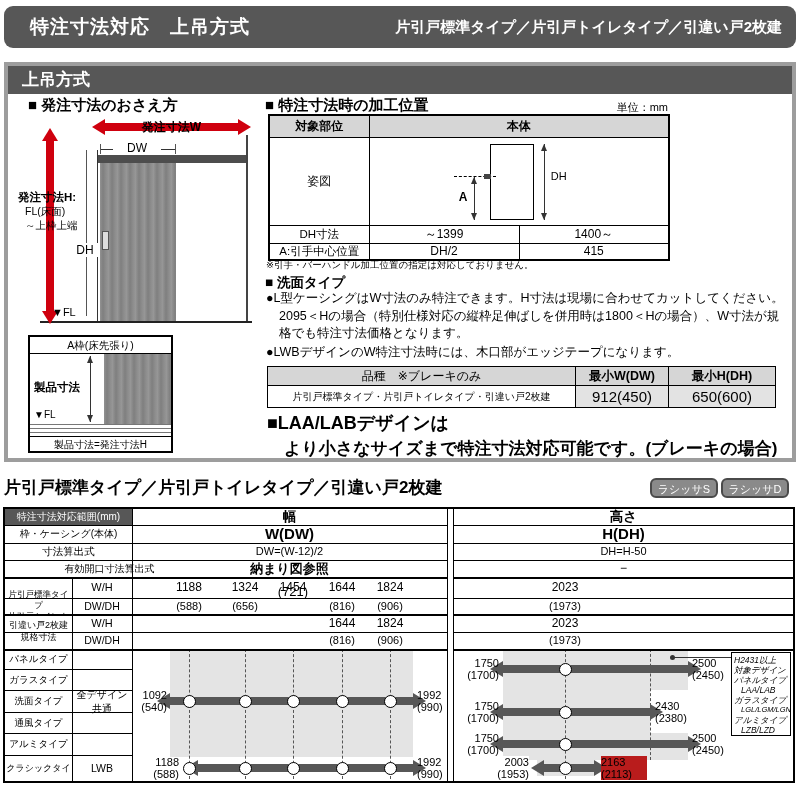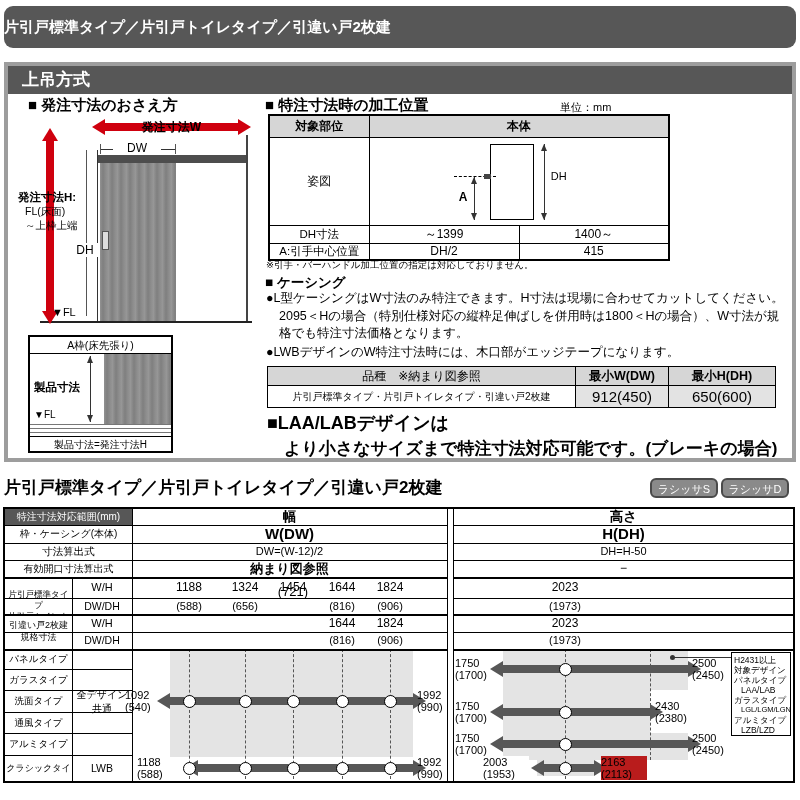--- a/index.html
+++ b/index.html
@@ -3,21 +3,21 @@
 <meta charset="utf-8">
 <style>
   html,body{margin:0;padding:0;}
   body{
     position:relative;width:800px;height:800px;background:#fff;
     font-family:"Liberation Sans","DejaVu Sans",sans-serif;color:#000;
     font-size:12px;overflow:hidden;
   }
   .abs{position:absolute;}
   .c{text-align:center;}
-  .r{}
+  .r{text-align:right;}
   .b{font-weight:bold;}
   
   .topbar{left:4px;top:6px;width:792px;height:42px;background:#575757;border-radius:9px;
     display:flex;align-items:center;justify-content:space-between;color:#fff;}
   .topbar .tl{font-size:19px;font-weight:bold;padding-left:26px;letter-spacing:1px;}
   .topbar .tr{font-size:15px;font-weight:bold;padding-right:14px;}
   
   .secbox{left:4px;top:62px;width:784px;height:392px;border:4px solid #9d9d9d;background:#fff;}
   .sechd{left:0;top:0;width:100%;height:28px;background:#575757;color:#fff;font-size:17px;
     font-weight:bold;line-height:28px;padding-left:14px;box-sizing:border-box;}
@@ -59,27 +59,28 @@
   .bt .cell{position:absolute;overflow:hidden;}
   .bt .dark{background:#575757;color:#fff;}
   .grayzone{position:absolute;background:#e4e4e4;z-index:0;}
   .dotl{position:absolute;width:0;border-left:1px dashed #555;z-index:1;}
   .bar{position:absolute;height:8px;background:#575757;z-index:4;}
   .tri.gl{border-top:8px solid transparent;border-bottom:8px solid transparent;border-right:13px solid #575757;z-index:4;}
   .tri.gr{border-top:8px solid transparent;border-bottom:8px solid transparent;border-left:13px solid #575757;z-index:4;}
   .dot{position:absolute;width:13px;height:13px;background:#fff;border:1.5px solid #000;border-radius:50%;z-index:5;box-sizing:border-box;}
   .rlab{position:absolute;font-size:11px;line-height:12px;z-index:6;}
   .callout{position:absolute;border:1.5px solid #000;background:#fff;z-index:7;
-    font-size:8.5px;line-height:10px;padding:2px 2px;box-sizing:border-box;}
+    font-size:8.5px;line-height:10px;padding:2px 2px;box-sizing:border-box;font-style:italic;}
   .callout .ind{padding-left:7px;}
 </style>
 </head>
 <body>
 
 <div class="abs topbar">
+  <span class="tl">特注寸法対応　上吊方式</span>
   <span class="tr">片引戸標準タイプ／片引戸トイレタイプ／引違い戸2枚建</span>
 </div>
 
 <div class="abs secbox"></div>
 <div class="abs sechd" style="left:8px;top:66px;width:784px;">上吊方式</div>
 
 <div class="abs h1" style="left:28px;top:96px;">■ 発注寸法のおさえ方</div>
 
 <div class="abs redbar" style="left:105px;top:123px;width:133px;height:8px;z-index:1;"></div>
 <div class="abs tri rl" style="left:92px;top:119px;"></div>
@@ -164,35 +165,35 @@
   </tr>
   <tr style="height:16px;">
     <td style="font-size:11.5px;">A:引手中心位置</td>
     <td>DH/2</td>
     <td>415</td>
   </tr>
 </tbody>
   </table>
 <div class="abs note" style="left:266px;top:259px;">※引手・バーハンドル加工位置の指定は対応しておりません。</div>
 
-<div class="abs b" style="left:265px;top:274px;font-size:13.5px;">■ ケーシング</div>
+<div class="abs b" style="left:265px;top:274px;font-size:13.5px;">■ 洗面タイプ</div>
 <div class="abs bullets" style="left:266px;top:290px;width:524px;">
   <p>●L型ケーシングはW寸法のみ特注できます。H寸法は現場に合わせてカットしてください。2095＜Hの場合（特別仕様対応の縦枠足伸ばしを併用時は1800＜Hの場合）、W寸法が規格でも特注寸法価格となります。</p>
   <p>●LWBデザインのW特注寸法時には、木口部がエッジテープになります。</p>
 </div>
 
 <table class="abs t1" style="left:267px;top:366px;width:508px;border-width:1.5px;">
   <colgroup>
       <col style="width:308px">
       <col style="width:93px">
       <col style="width:107px">
     </colgroup>
   <tbody>
       <tr style="height:19px;">
-    <td class="gray" style="font-size:12px;">品種　※納まり図参照</td>
+    <td class="gray" style="font-size:12px;">品種　※ブレーキのみ</td>
     <td class="gray b" style="font-size:12.5px;">最小W(DW)</td>
     <td class="gray b" style="font-size:12.5px;">最小H(DH)</td>
   </tr>
   <tr style="height:22px;">
     <td style="font-size:10px;">片引戸標準タイプ・片引戸トイレタイプ・引違い戸2枚建</td>
     <td class="lgray" style="font-size:15px;">912(450)</td>
     <td class="lgray" style="font-size:15px;">650(600)</td>
   </tr>
 </tbody>
   </table>
@@ -242,21 +243,21 @@
   <div class="cell c b" style="left:449px;top:0;width:339px;height:16px;font-size:13.5px;line-height:16px;">高さ</div>
 
   <div class="cell c" style="left:0;top:16px;width:127px;height:18px;font-size:10px;line-height:18px;">枠・ケーシング(本体)</div>
   <div class="cell c b" style="left:449px;top:16px;width:339px;height:18px;font-size:15px;line-height:18px;">H(DH)</div>
   <div class="cell c b" style="left:127px;top:16px;width:315px;height:18px;font-size:15px;line-height:18px;">W(DW)</div>
 
   <div class="cell c" style="left:0;top:34px;width:127px;height:17px;font-size:10.5px;line-height:17px;">寸法算出式</div>
   <div class="cell c" style="left:127px;top:34px;width:315px;height:17px;font-size:11px;line-height:17px;">DW=(W-12)/2</div>
   <div class="cell c" style="left:449px;top:34px;width:339px;height:17px;font-size:11px;line-height:17px;">DH=H-50</div>
 
-  <div class="cell c" style="left:0;top:51px;width:127px;height:17px;font-size:10px;line-height:17px;">有効開口寸法算出式</div>
+  <div class="cell c" style="left:0;top:51px;width:127px;height:17px;font-size:10px;line-height:17px;padding-left:41px;">有効開口寸法算出式</div>
   <div class="cell c b" style="left:127px;top:51px;width:315px;height:17px;font-size:13px;line-height:17px;">納まり図参照</div>
   <div class="cell c" style="left:449px;top:51px;width:339px;height:17px;font-size:12px;line-height:17px;">−</div>
 
   <div class="cell c" style="left:0;top:68px;width:67px;height:37px;font-size:8.5px;line-height:11px;padding-top:12px;box-sizing:border-box;">
     <div>片引戸標準タイプ</div>
     <div>片引戸トイレタイプ</div>
 
   </div>
   <div class="cell c" style="left:67px;top:68px;width:60px;height:21px;font-size:11px;line-height:21px;">W/H</div>
   <div class="cell c" style="left:67px;top:89px;width:60px;height:16px;font-size:10.5px;line-height:16px;">DW/DH</div>

